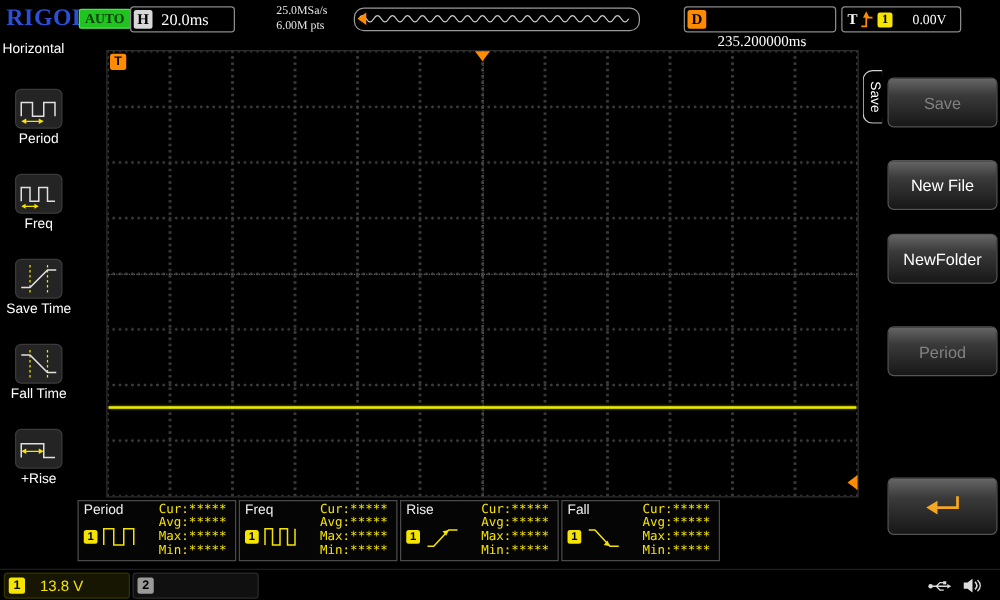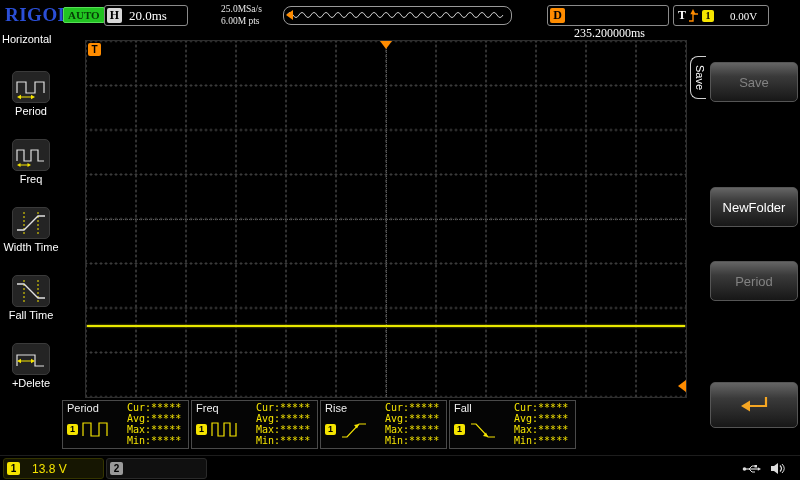--- a/index.html
+++ b/index.html
@@ -157,21 +157,21 @@
   </div>
 
   <div class="menu-item">
     <span class="menu-icon">
       <svg width="32" height="26">
           <line x1="9" y1="2" x2="9" y2="24" stroke="#f5e400" stroke-dasharray="2,2"></line>
           <line x1="23" y1="2" x2="23" y2="24" stroke="#f5e400" stroke-dasharray="2,2"></line>
           <path d="M2 20 H9 L23 6 H30" stroke="#e0e0e0" stroke-width="1.3" fill="none"></path>
         </svg>
     </span>
-    <span class="menu-label">Width Time</span>
+    <span class="menu-label">Save Time</span>
   </div>
 
   <div class="menu-item">
     <span class="menu-icon">
       <svg width="32" height="26">
           <line x1="9" y1="2" x2="9" y2="24" stroke="#f5e400" stroke-dasharray="2,2"></line>
           <line x1="23" y1="2" x2="23" y2="24" stroke="#f5e400" stroke-dasharray="2,2"></line>
           <path d="M2 6 H9 L23 20 H30" stroke="#e0e0e0" stroke-width="1.3" fill="none"></path>
         </svg>
     </span>
@@ -180,21 +180,21 @@
 
   <div class="menu-item">
     <span class="menu-icon">
       <svg width="32" height="26">
           <path d="M2 20 V9 H20 V20 H29" stroke="#e0e0e0" stroke-width="1.2" fill="none"></path>
           <line x1="5" y1="15" x2="17" y2="15" stroke="#f5e400"></line>
           <path d="M2 15 l4 -2.2 v4.4 Z" fill="#f5e400"></path>
           <path d="M20 15 l-4 -2.2 v4.4 Z" fill="#f5e400"></path>
         </svg>
     </span>
-    <span class="menu-label">+Delete</span>
+    <span class="menu-label">+Rise</span>
   </div>
 
 </div>
 
 <div class="grid">
   <div class="grid-vcenter"></div>
   <div class="grid-hcenter"></div>
   <div class="trace"></div>
   <div class="trig-time-marker">T</div>
   <div class="trig-pos-marker"></div>
@@ -266,20 +266,21 @@
       <div>Avg:*****</div>
       <div>Max:*****</div>
       <div>Min:*****</div>
     </div>
   </div>
 </div>
 
 <div class="rightmenu">
   <div class="menu-tab">Save</div>
   <div class="menu-btn btn-save disabled">Save</div>
+  <div class="menu-btn btn-newfile">New File</div>
   <div class="menu-btn btn-newfolder">NewFolder</div>
   <div class="menu-btn btn-delete disabled">Period</div>
   <div class="menu-btn btn-enter">
     <svg width="34" height="24">
       <path d="M29 4 V13 H12" stroke="#f5a623" stroke-width="2.2" fill="none"></path>
       <path d="M4 13 l9 -5.5 v11 Z" fill="#f5a623"></path>
     </svg>
   </div>
 </div>
 

